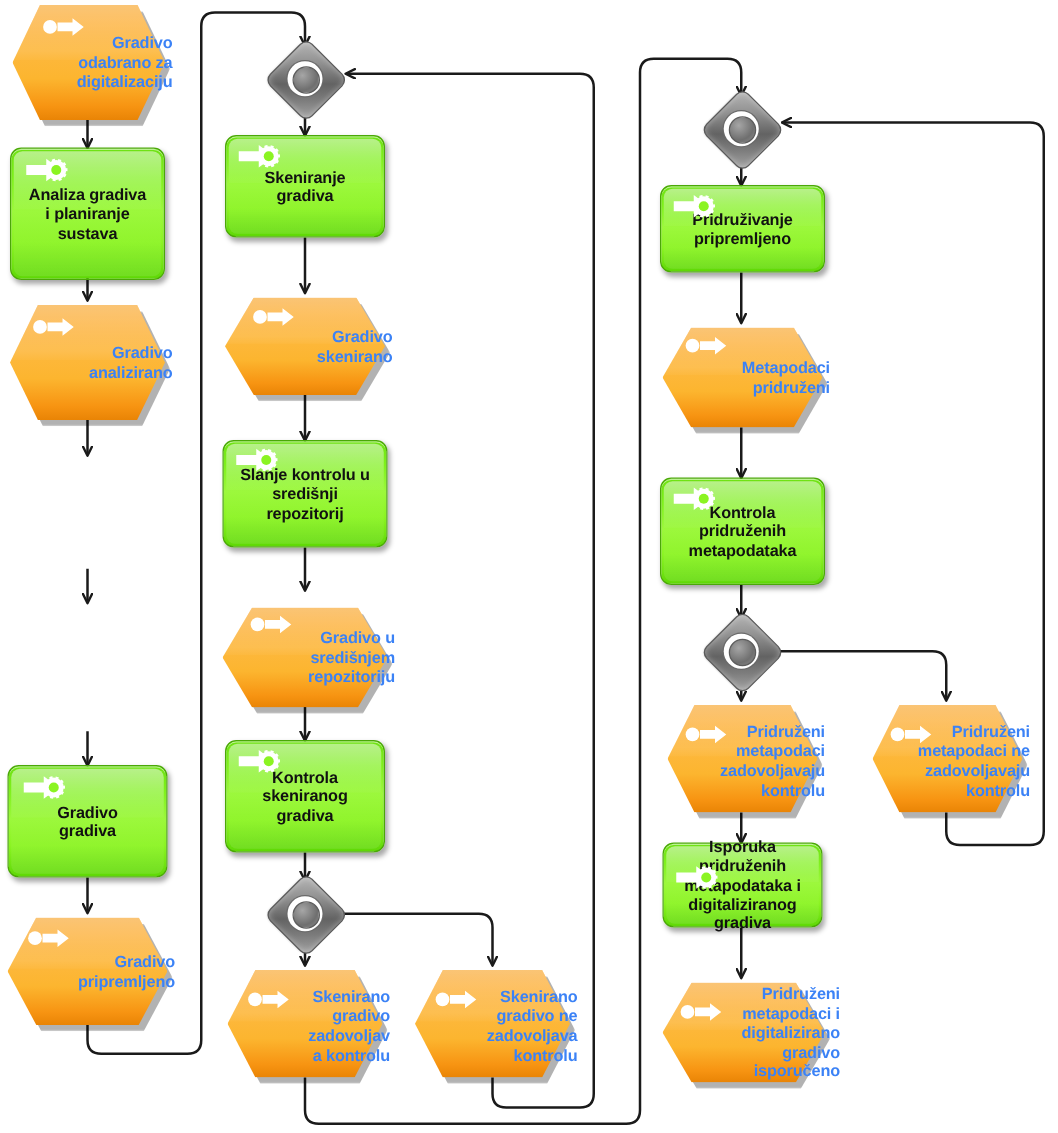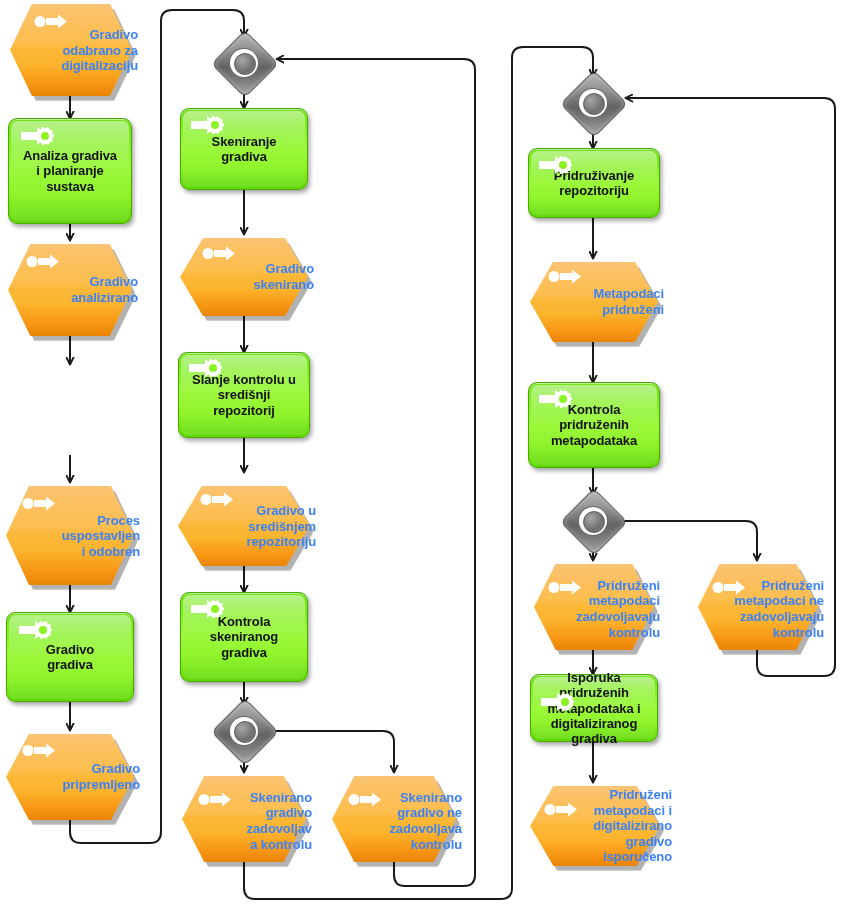--- a/index.html
+++ b/index.html
@@ -163,35 +163,20 @@
       <svg width="34" height="15" viewBox="0 0 34 15">
           <circle cx="6" cy="7.5" r="5.5" fill="#fff"></circle>
           <path d="M12,4 L24,4 L24,0.5 L33,7.5 L24,14.5 L24,11 L12,11 Z" fill="#fff"></path>
         </svg>
     </span>
     <span class="lbl">Gradivo
 analizirano</span>
   </div>
 
 
-  <div class="hexwrap" style="left:6px;top:486px;width:128px;height:99px;">
-    <div class="hexshadow"></div>
-    <div class="hex" style="position:absolute;inset:0;">
-        <div class="gloss"></div>
-      </div>
-    <span class="icon" style="left:16px;top:10px;">
-      <svg width="34" height="15" viewBox="0 0 34 15">
-          <circle cx="6" cy="7.5" r="5.5" fill="#fff"></circle>
-          <path d="M12,4 L24,4 L24,0.5 L33,7.5 L24,14.5 L24,11 L12,11 Z" fill="#fff"></path>
-        </svg>
-    </span>
-    <span class="lbl">Proces
-uspostavljen
-i odobren</span>
-  </div>
 
   <div class="node task" style="left:6px;top:612px;width:128px;height:90px;">
     <div class="inner"></div>
     <span class="icon" style="left:10px;top:6px;">
       <svg width="40" height="22" viewBox="0 0 40 22">
           <path d="M2,7 L18,7 L18,2 L30,11 L18,20 L18,15 L2,15 Z" fill="#fff"></path>
           <path d="M26,11 m-8,0 a8,8 0 1,0 16,0 a8,8 0 1,0 -16,0" fill="#fff" stroke="#fff" stroke-width="2" stroke-dasharray="2.4 2.4"></path>
           <circle cx="26" cy="11" r="4" fill="#8bf422"></circle>
         </svg>
     </span>
@@ -344,21 +329,21 @@
   <div class="node task" style="left:528px;top:148px;width:132px;height:70px;">
     <div class="inner"></div>
     <span class="icon" style="left:8px;top:5px;">
       <svg width="40" height="22" viewBox="0 0 40 22">
           <path d="M2,7 L18,7 L18,2 L30,11 L18,20 L18,15 L2,15 Z" fill="#fff"></path>
           <path d="M26,11 m-8,0 a8,8 0 1,0 16,0 a8,8 0 1,0 -16,0" fill="#fff" stroke="#fff" stroke-width="2" stroke-dasharray="2.4 2.4"></path>
           <circle cx="26" cy="11" r="4" fill="#8bf422"></circle>
         </svg>
     </span>
     <span class="lbl">Pridruživanje
-repozitoriju</span>
+pripremljeno</span>
   </div>
 
   <div class="hexwrap" style="left:530px;top:262px;width:128px;height:80px;">
     <div class="hexshadow"></div>
     <div class="hex" style="position:absolute;inset:0;">
         <div class="gloss"></div>
       </div>
     <span class="icon" style="left:18px;top:7px;">
       <svg width="34" height="15" viewBox="0 0 34 15">
           <circle cx="6" cy="7.5" r="5.5" fill="#fff"></circle>

